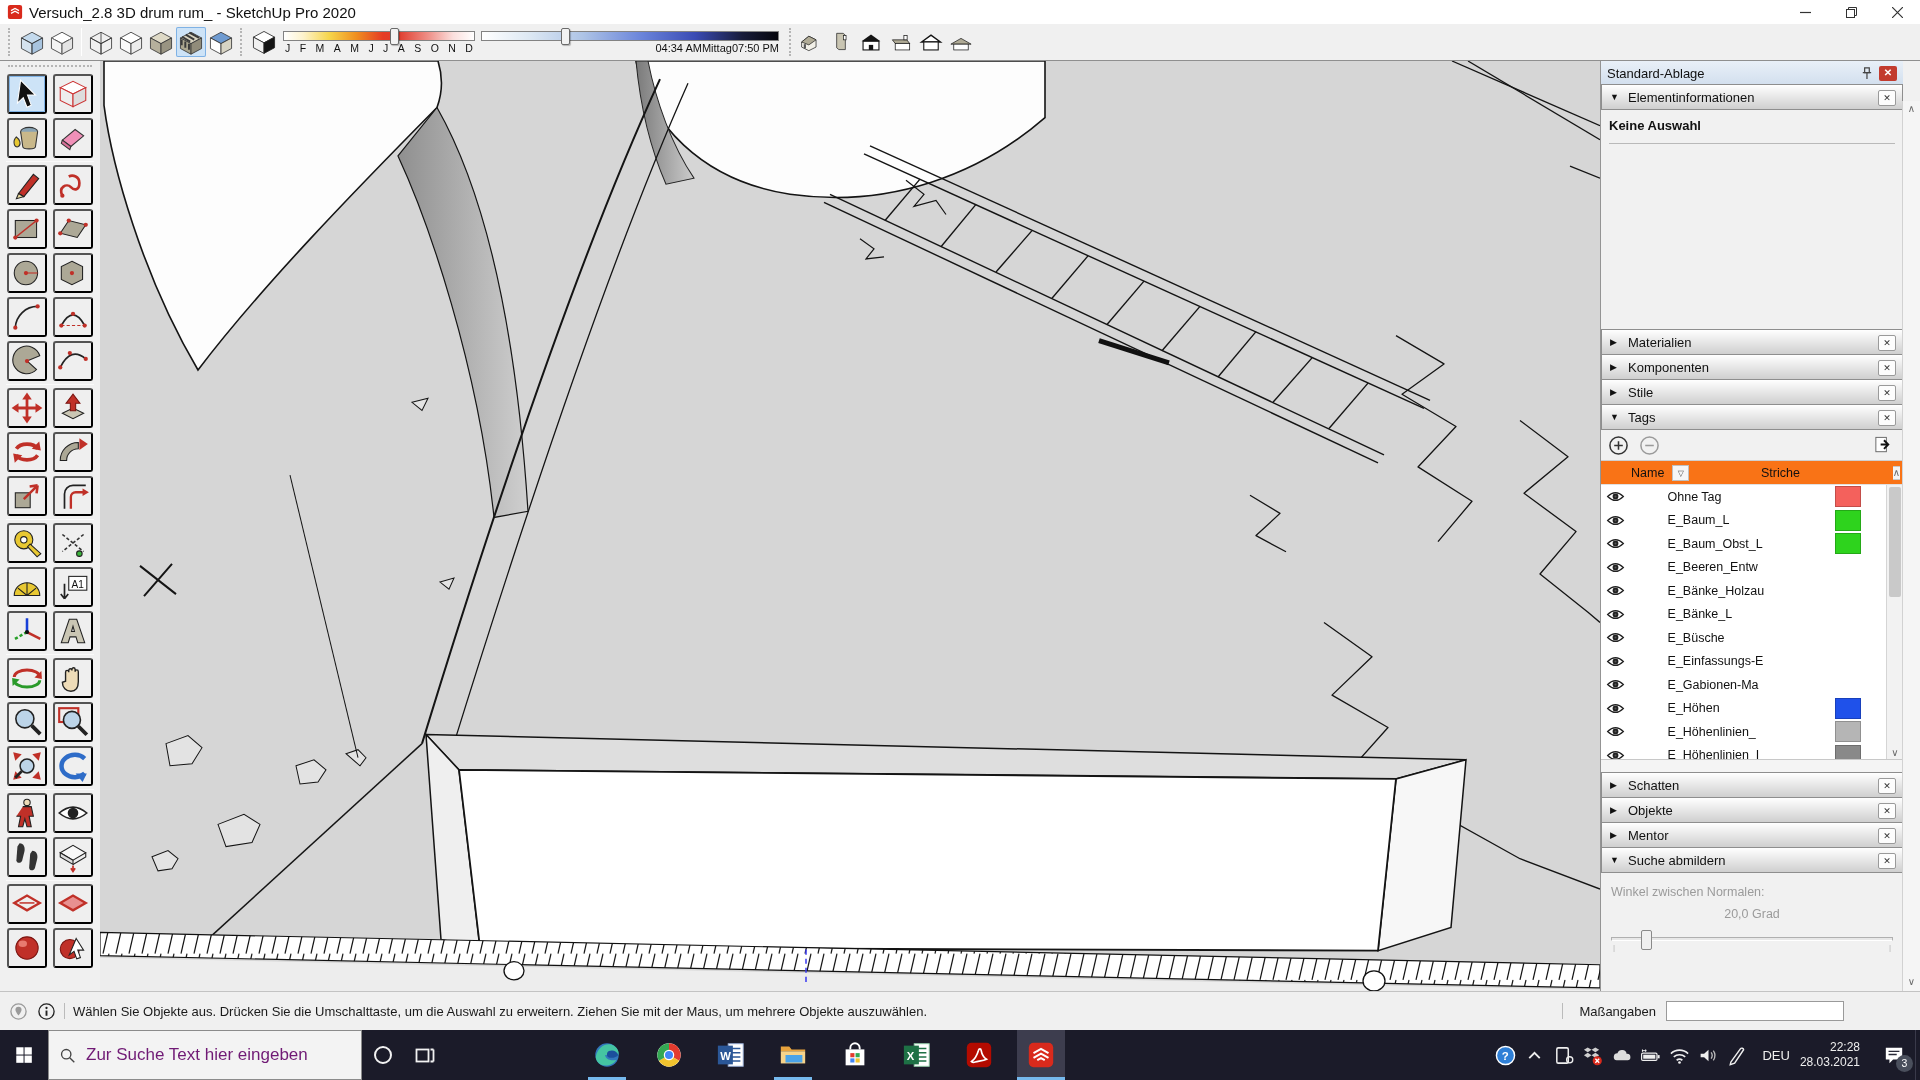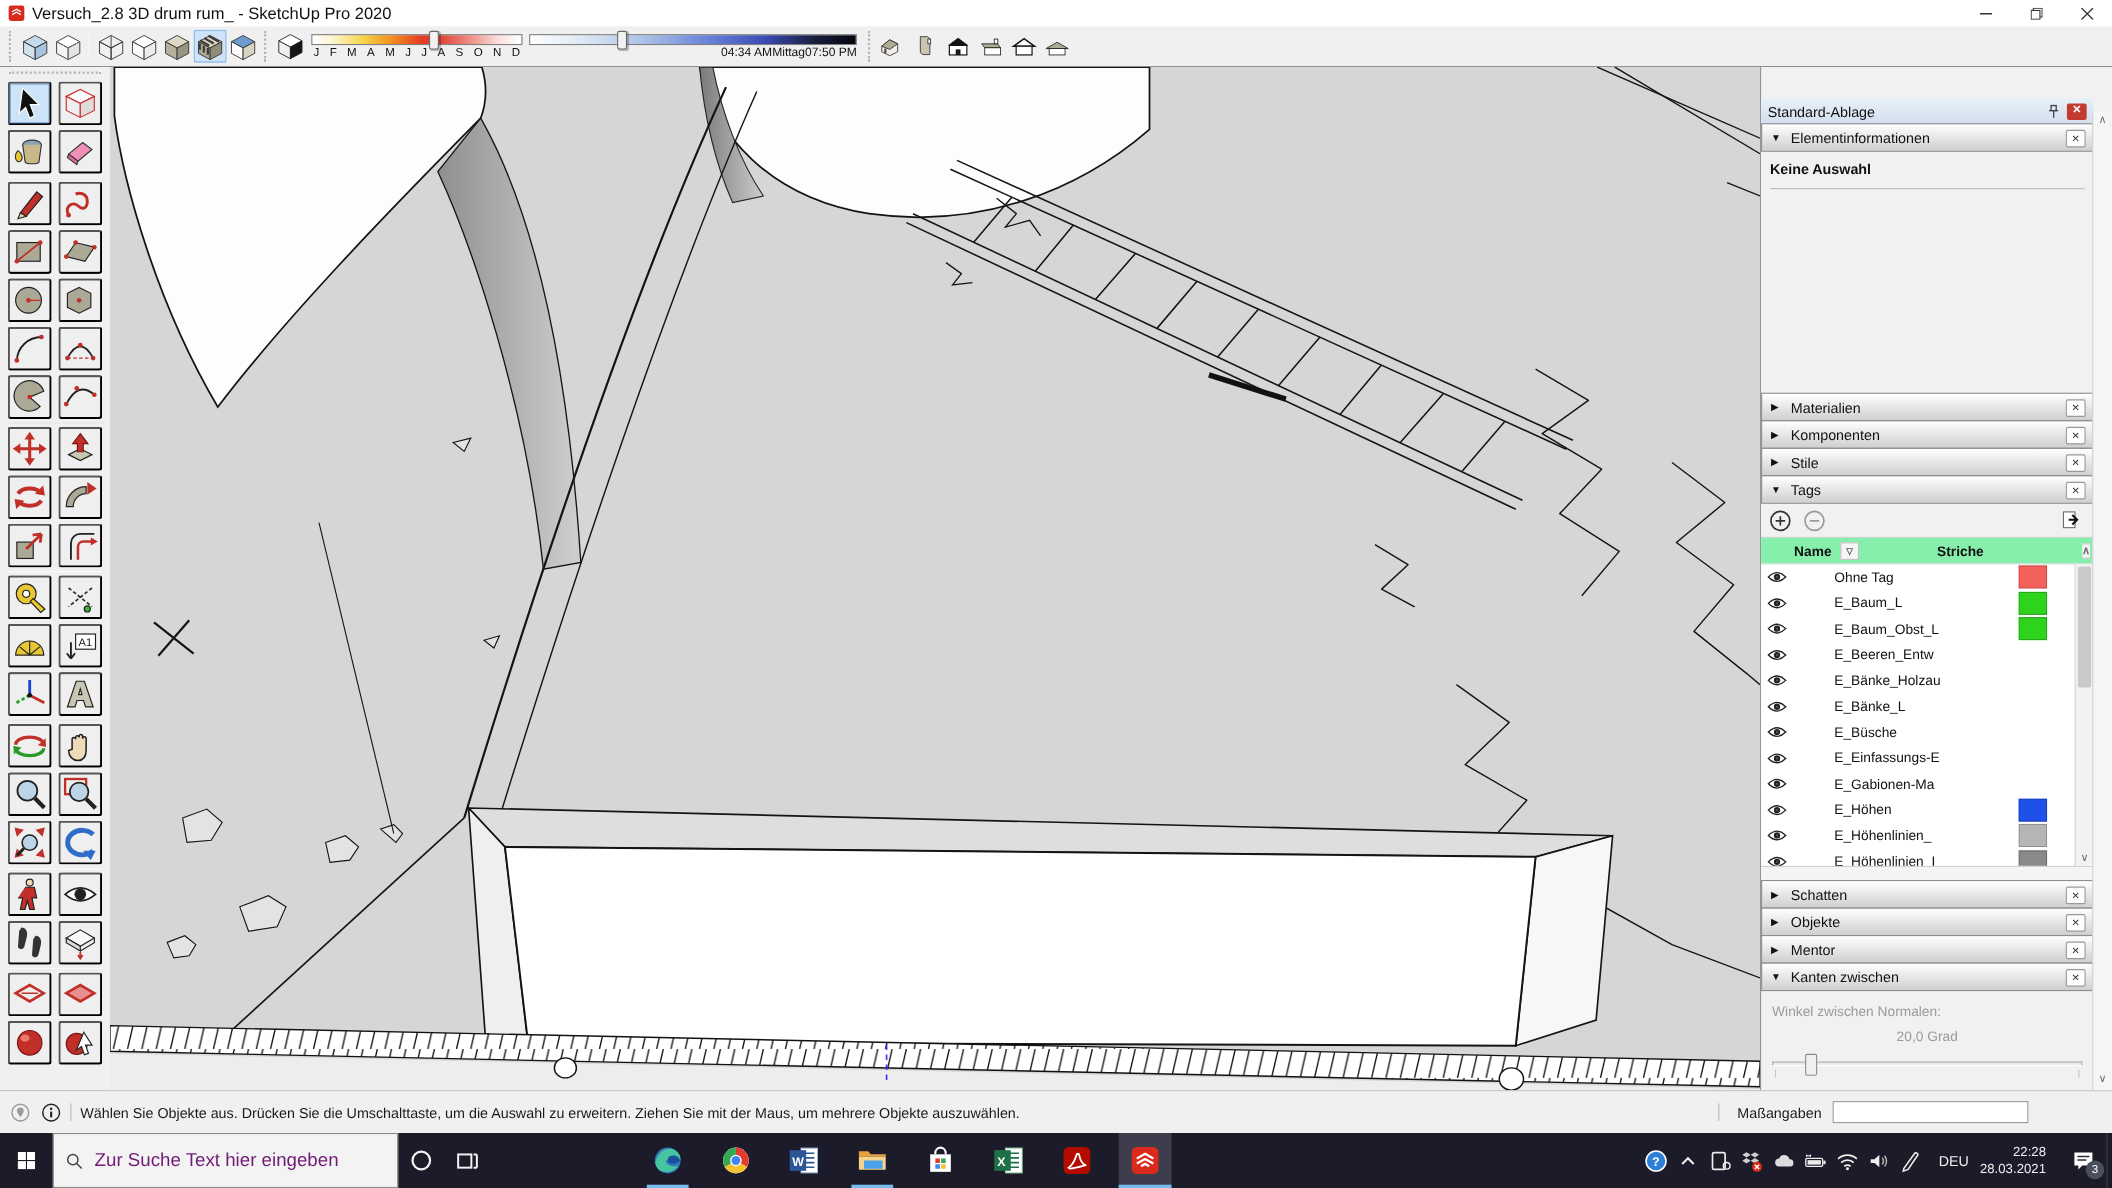--- a/index.html
+++ b/index.html
@@ -52,35 +52,35 @@
   .pal-btn.active { background:#cde3f7; box-shadow:0 0 0 1px #7fb2e5 inset; }
   .pal-div { height:1px; background:#c4c4c4; border-bottom:1px solid #fafafa; margin:1px 6px; }
 
   
   .canvas { flex:1 1 auto; position:relative; background:#d6d6d6; min-width:0; }
   .canvas svg.scene { position:absolute; inset:0; width:100%; height:100%; }
 
   
   .panel { width:320px; flex:0 0 auto; position:relative; background:#f1f1f1; border-left:1px solid #949494; font-size:13px; color:#111; }
   .panel-col { position:absolute; left:0; top:0; width:302px; bottom:0; }
-  .tray-title { height:24px; margin-top:28px; background:linear-gradient(#e9f0f8,#d2dfee); display:flex; align-items:center; padding:0 6px; font-size:13px; }
+  .tray-title { height:24px; margin-top:0; background:linear-gradient(#e9f0f8,#d2dfee); display:flex; align-items:center; padding:0 6px; font-size:13px; }
   .tray-title .icon { width:13px; height:13px; margin-left:auto; }
   .tray-close { width:18px; height:15px; background:#c23b2e; border-radius:2px; color:#fff; font-size:10px; line-height:14px; text-align:center; margin-left:6px; font-weight:bold; }
   .sec { height:26px; background:linear-gradient(#ffffff,#cfcfcf); border:1px solid #8e8e8e; margin-top:-1px; display:flex; align-items:center; padding:0 8px; position:relative; }
   .sec .arr { font-size:9px; width:18px; color:#111; }
   .sec .x { position:absolute; right:6px; top:5px; width:18px; height:16px; background:#fdfdfd; border:1px solid #9a9a9a; border-radius:2px; font-size:9px; line-height:14px; text-align:center; color:#333; }
   .ei-content { height:220px; background:#f1f1f1; padding:8px 8px 0 8px; }
   .ei-content b { font-size:13px; }
   .ei-div { height:1px; background:#b9b9b9; margin-top:10px; }
 
   .tags-toolbar { height:30px; display:flex; align-items:center; padding:0 7px; background:#f1f1f1; }
   .tags-toolbar .icon { width:21px; height:21px; margin-right:10px; }
   .tags-toolbar .detail { margin-left:auto; margin-right:2px; }
   .tag-list-wrap { position:relative; background:#fff; border-top:1px solid #cfcfcf; }
-  .tag-head { height:24px; display:flex; align-items:center; border-bottom:1px solid #e0e0e0; background:#86efac; font-size:12.5px;font-weight:bold; }
+  .tag-head { height:24px; display:flex; align-items:center; border-bottom:1px solid #e0e0e0; background:#f97316; font-size:12.5px; }
   .tag-head .h-name { margin-left:30px; }
   .sort-btn { width:17px; height:16px; border:1px solid #c0c0c0; background:#f6f6f6; font-size:8px; text-align:center; line-height:15px; color:#555; margin-left:8px; }
   .tag-head .h-dash { position:absolute; left:160px; }
   .tag-head .h-scroll { position:absolute; right:3px; color:#6a6a6a; font-size:10px; }
   .tag-list { height:274px; overflow:hidden; position:relative; }
   .tag-row { height:23.5px; display:flex; align-items:center; font-size:12.5px;gap:38px; }
   .tr-eye { width:30px; display:flex; justify-content:center; }
   .tr-eye .icon { width:19px; height:13px; }
   .tr-name { width:136px; white-space:nowrap; overflow:hidden; }
   .tr-swatch { width:26px; height:21px; margin-right:4px; flex:0 0 auto; }
@@ -1109,21 +1109,21 @@
           <span>Objekte</span>
           <span class="x">✕</span>
         </div>
         <div class="sec">
           <span class="arr">▶</span>
           <span>Mentor</span>
           <span class="x">✕</span>
         </div>
         <div class="sec">
           <span class="arr">▼</span>
-          <span>Kanten zwischen</span>
+          <span>Suche abmildern</span>
           <span class="x">✕</span>
         </div>
         <div class="soften">
           <div>Winkel zwischen Normalen:</div>
           <div class="val">20,0 Grad</div>
           <div class="sl-track">
               <div class="sl-thumb" id="soften-thumb" style="left: calc(12% - 5px);"></div>
             </div>
           <div class="sl-ticks">
               <span>|</span>

